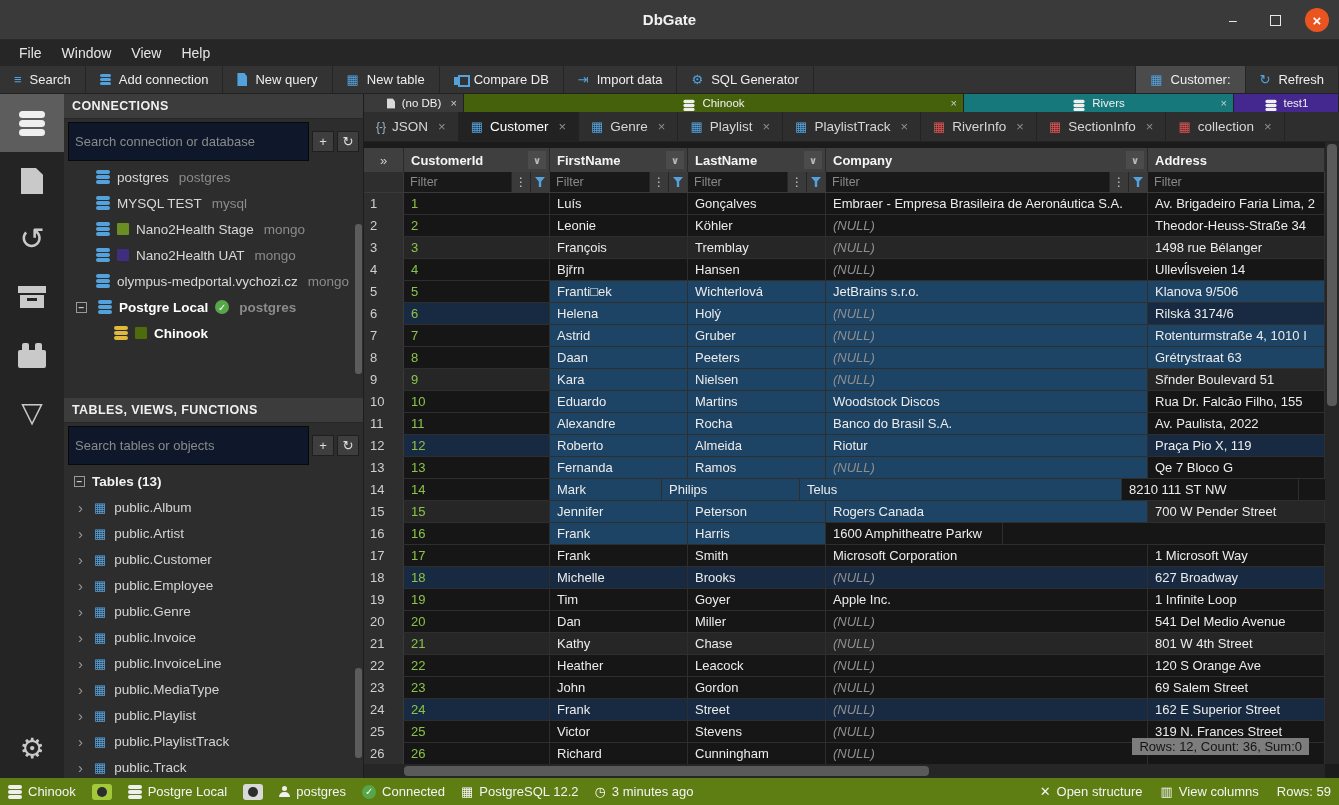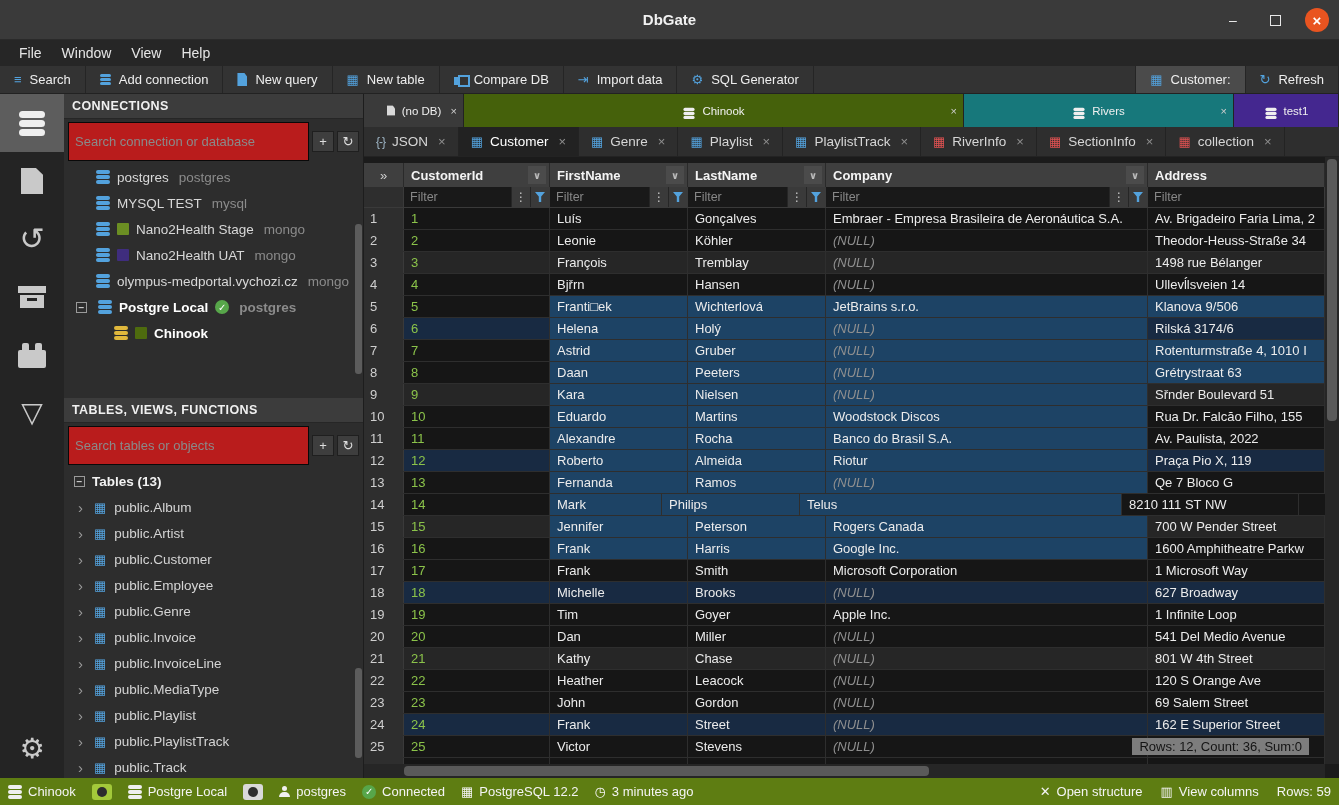--- a/index.html
+++ b/index.html
@@ -61,21 +61,21 @@
   .shp-archive b { position:absolute; top:12px; left:9px; width:10px; height:3px; background:#242424; z-index:2; }
   .shp-plugin { width:28px; height:18px; background:#c9c9c9; border-radius:2px; position:relative; margin-top:8px; }
   .shp-plugin:before { content:""; position:absolute; top:-7px; left:4px; width:7px; height:8px; background:#c9c9c9; border-radius:2px 2px 0 0; }
   .shp-plugin:after { content:""; position:absolute; top:-7px; right:4px; width:7px; height:8px; background:#c9c9c9; border-radius:2px 2px 0 0; }
 
   
   #sidepanel { width:300px; background:#2d2d2d; display:flex; flex-direction:column; border-right:1px solid #1d1d1d; }
   .sect-header { height:25px; background:#3c3c3c; display:flex; align-items:center; padding:0 8px;
     font-size:12.5px; font-weight:bold; letter-spacing:.4px; color:#f0f0f0; border-bottom:1px solid #262626; }
   .searchrow { display:flex; align-items:center; padding:3px 4px; gap:3px; }
-  .searchrow input { flex:1; height:39px; background:#b91c1c; border:1px solid #090909; color:#ddd;
+  .searchrow input { flex:1; height:39px; background:#0f172a; border:1px solid #090909; color:#ddd;
     font-size:13px; padding:0 6px; font-family:inherit; }
   .searchrow input::placeholder { color:#8a8a8a; }
   .sq-btn { width:22px; height:21px; background:#3e3e3e; border:1px solid #1f1f1f; color:#ddd;
     display:flex; align-items:center; justify-content:center; font-size:13px; }
   .panel-list { position:relative; overflow:hidden; }
   #connections-list { height:234px; }
   #tables-list { flex:1; }
   .conn-item { height:26px; display:flex; align-items:center; gap:7px; padding-left:32px; font-size:13.5px; color:#d8d8d8; white-space:nowrap; }
   .conn-item.child { padding-left:50px; }
   .conn-item .drv { color:#8b8b8b; margin-left:3px; }
@@ -89,21 +89,21 @@
   .tree-root { height:26px; display:flex; align-items:center; gap:7px; padding-left:10px;
     font-weight:bold; font-size:13.5px; color:#f2f2f2; }
   .tree-item { height:26px; display:flex; align-items:center; gap:8px; padding-left:14px; font-size:13.5px; color:#d4d4d4; }
   .tree-item .chevr { color:#9a9a9a; font-size:15px; width:8px; }
   .tree-item .tblico { color:#53a2dd; font-size:13px; }
   .vthumb { position:absolute; right:1px; width:7px; background:#5c5c5c; border-radius:3px; }
 
   
   #main { flex:1; display:flex; flex-direction:column; background:#2e2e2e; min-width:0; }
 
-  #tabgroups { height:33px; display:flex; background:#fca5a5;text-align:center; }
+  #tabgroups { height:18px; display:flex; background:#fca5a5;text-align:center; }
   .tgroup { display:flex; align-items:center; justify-content:center; gap:6px; font-size:11.5px;
     color:#f0f0f0; position:relative; border-right:1px solid #222; }
   .tgroup .gx { position:absolute; right:6px; color:#cfcfcf; font-size:11px; }
   .tgroup .gico { transform:scale(.8); }
 
   #tabs { height:30px; display:flex; background:#2e2e2e; border-bottom:1px solid #232323; }
   .tab { display:flex; align-items:center; gap:7px; padding:0 12px; font-size:13.5px; color:#d6d6d6;
     border-right:1px solid #232323; white-space:nowrap; }
   .tab .tx { color:#8f8f8f; margin-left:3px; font-size:13px; }
   .tab.active { background:#222; color:#fff; }
@@ -846,23 +846,20 @@
                 <div class="gnum">16</div>
                 <div class="gcell pk" style="width:146px">
                   <span>16</span>
                 </div>
                 <div class="gcell sel" style="width:138px">
                   <span>Frank</span>
                 </div>
                 <div class="gcell sel" style="width:138px">
                   <span>Harris</span>
                 </div>
-                <div class="gcell sel" style="width:322px">
-                  <span>Google Inc.</span>
-                </div>
                 <div class="gcell" style="width:177px">
                   <span>1600 Amphitheatre Parkw</span>
                 </div>
               </div>
               <div class="grow ">
                 <div class="gnum">17</div>
                 <div class="gcell pk" style="width:146px">
                   <span>17</span>
                 </div>
                 <div class="gcell" style="width:138px">

